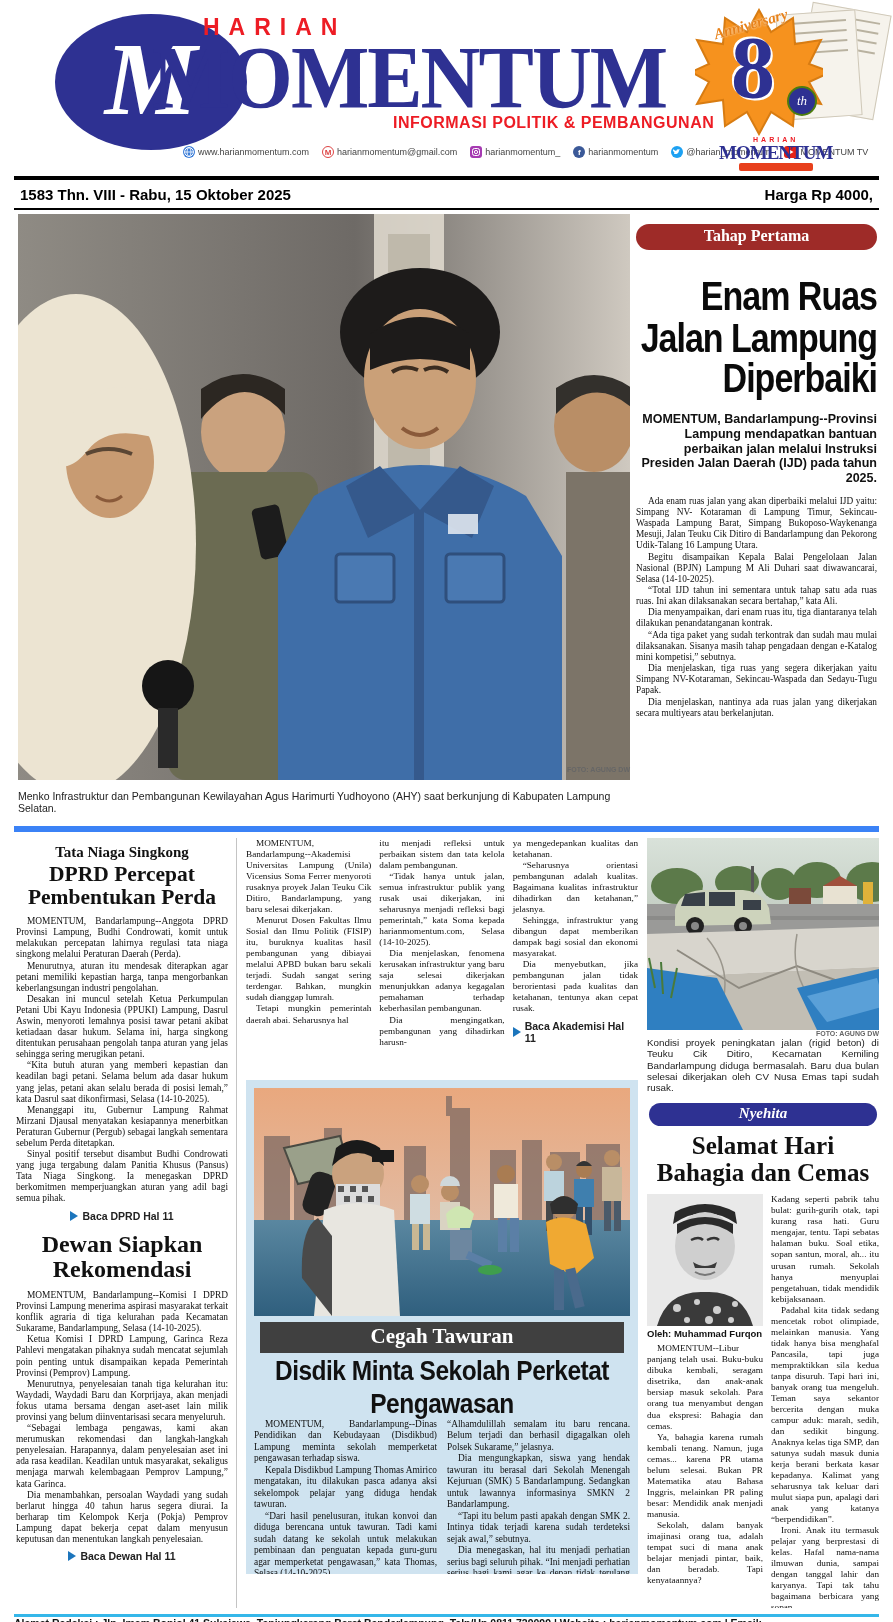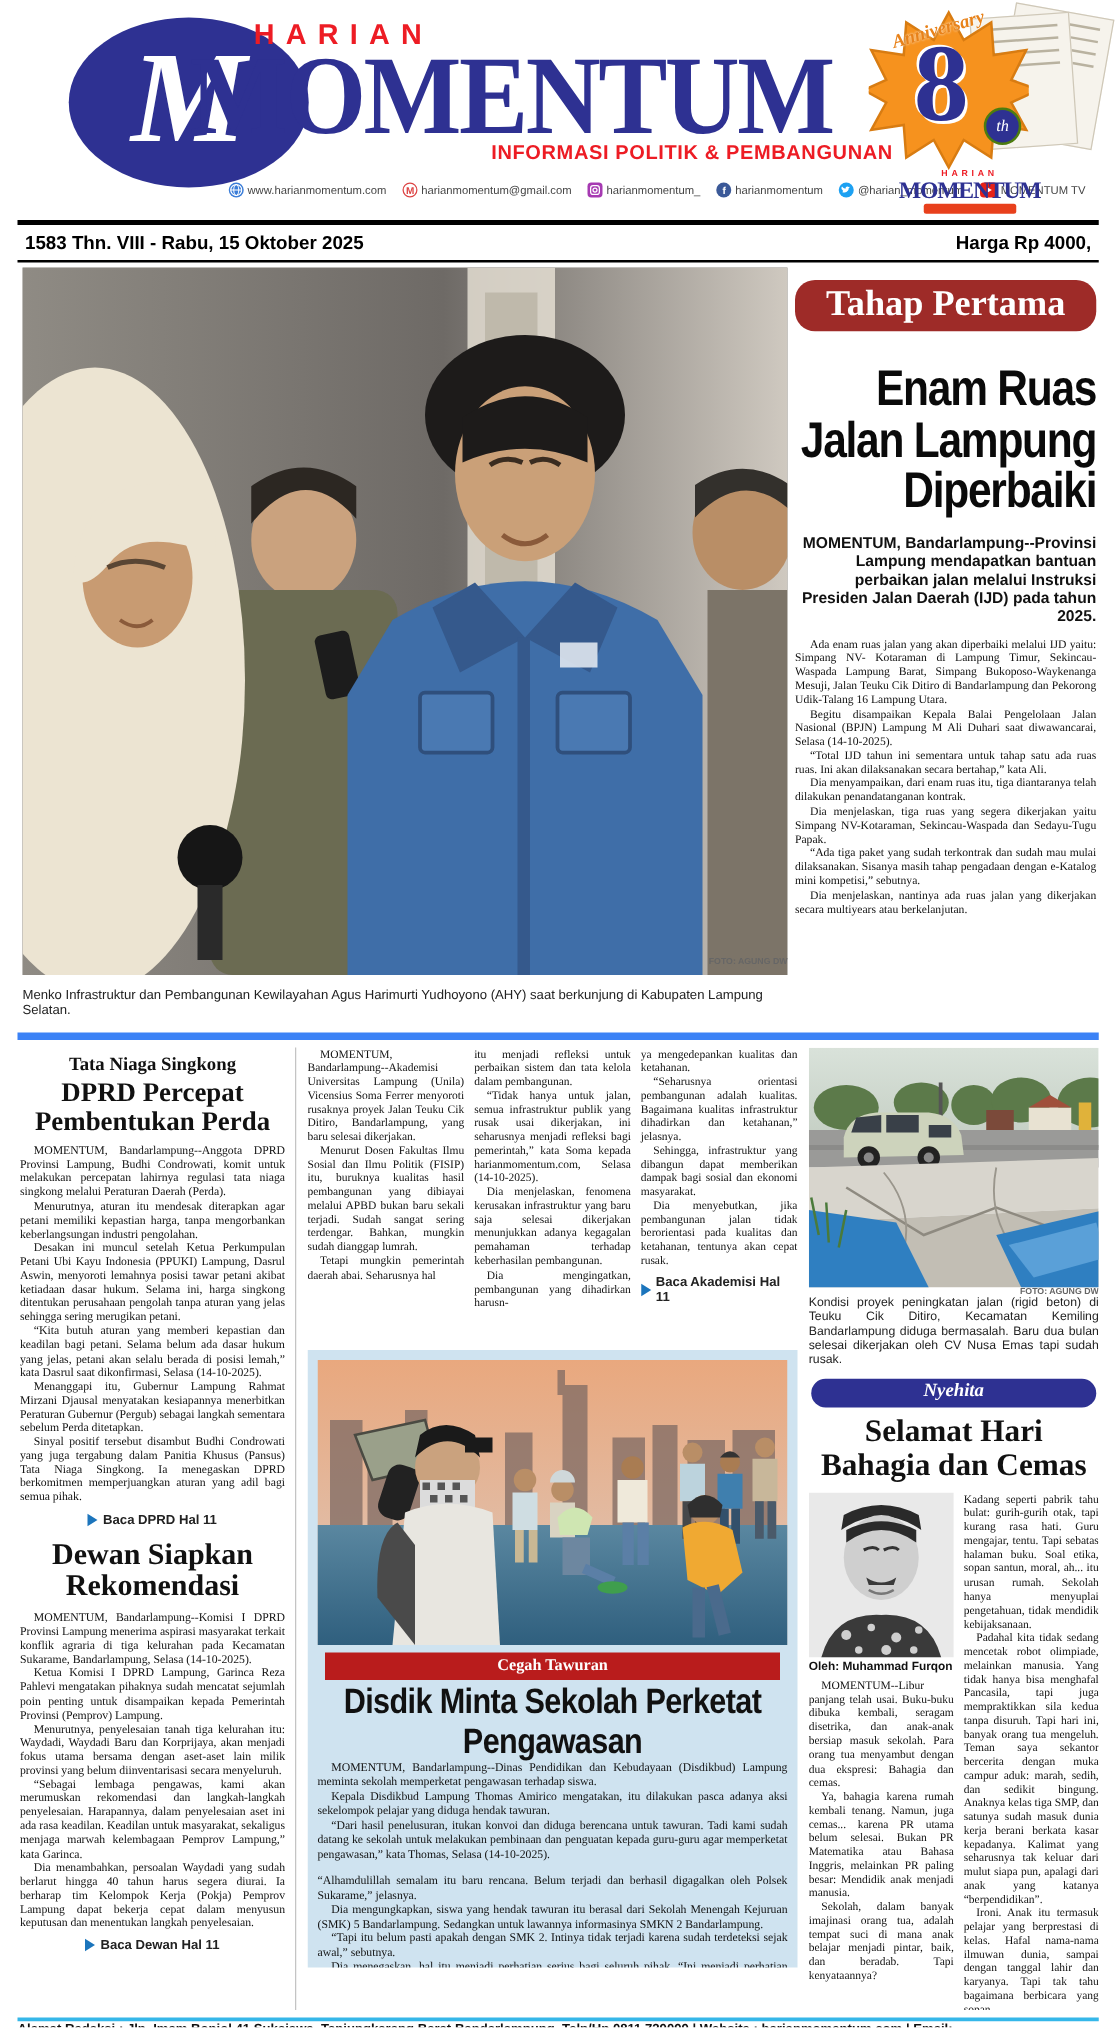--- a/index.html
+++ b/index.html
@@ -51,21 +51,21 @@
     display:flex;align-items:center;justify-content:space-between;padding:0 6px;
     font-family:"Liberation Sans",sans-serif;font-weight:bold;font-size:15px;color:#000;}
 
   
   .lead-wrap{position:relative;height:578px;}
   .lead-photo{position:absolute;left:18px;top:4px;width:612px;height:566px;overflow:hidden;background:#8d8a84;}
   .lead-credit{position:absolute;left:18px;top:556px;width:612px;text-align:right;
     font-family:"Liberation Sans",sans-serif;font-size:7px;color:#666;font-weight:bold;padding-right:4px;}
   .lead-right{position:absolute;left:636px;top:14px;width:241px;}
   .kicker-pill{background:#9e2b28;color:#fff;border-radius:16px;text-align:center;font-weight:bold;
-    font-size:29px;padding:3px 6px 5px 6px;margin-bottom:26px;}
+    font-size:16px;padding:3px 6px 5px 6px;margin-bottom:26px;}
   .lead-headline{font-family:"Liberation Sans",sans-serif;font-weight:bold;font-size:34px;line-height:1.02;
     letter-spacing:-1px;text-align:right;color:#0a0a0a;transform:scaleY(1.18);transform-origin:top right;margin-bottom:32px;}
   .lead-dek{font-family:"Liberation Sans",sans-serif;font-weight:bold;font-size:12.5px;line-height:1.18;
     text-align:right;margin:0 0 10px 0;color:#111;}
   .lead-body p{margin:0;font-size:9.3px;line-height:1.2;text-align:justify;text-indent:12px;}
 
   .caption-row{height:36px;padding:2px 18px 0 18px;}
   .lead-caption{width:612px;font-family:"Liberation Sans",sans-serif;font-size:10.5px;color:#222;}
 
   
@@ -85,25 +85,25 @@
 
   .apbd-cols{display:flex;gap:8px;height:236px;overflow:hidden;}
   .apbd-col{flex:1;}
   .apbd-col p{font-size:9.2px;line-height:1.2;text-indent:10px;}
 
   .more{display:flex;justify-content:center;align-items:center;gap:4px;margin-top:5px;}
   .tri{width:0;height:0;border-left:8px solid #1c75bc;border-top:5px solid transparent;border-bottom:5px solid transparent;}
   .more span.lbl{font-family:"Liberation Sans",sans-serif;font-weight:bold;font-size:10.5px;color:#222;}
 
   .cegah-box{margin-top:6px;background:#cfe3f0;padding:8px 8px 6px 8px;height:494px;box-sizing:border-box;overflow:hidden;}
-  .cegah-banner{background:#b91c1c;color:#fff;text-align:center;font-weight:bold;font-size:13px;
+  .cegah-banner{background:#404040;color:#fff;text-align:center;font-weight:bold;font-size:21px;
     padding:2px 0 4px 0;margin:6px 6px 2px 6px;}
   .h-cegah{font-family:"Liberation Sans",sans-serif;font-weight:bold;font-size:24.5px;letter-spacing:-.5px;
     text-align:center;margin:2px 0 6px 0;transform:scaleY(1.15);transform-origin:top center;}
-  .cegah-cols{display:flex;gap:10px;margin-top:8px;flex-direction:column;}
+  .cegah-cols{display:flex;gap:10px;margin-top:8px;}
   .cegah-cols > div{flex:1;}
   .cegah-cols p{font-size:9.4px;line-height:1.22;text-indent:11px;}
 
   .road-fig{width:100%;}
   .road-credit{text-align:right;font-family:"Liberation Sans",sans-serif;font-size:7px;color:#666;font-weight:bold;}
   .road-caption{font-family:"Liberation Sans",sans-serif;font-size:9.8px;color:#222;text-align:justify;line-height:1.15;}
 
   .nyehita{margin-top:10px;}
   .ny-pill{background:#2e3192;color:#fff;border-radius:14px;text-align:center;font-style:italic;
     font-weight:bold;font-size:15px;padding:2px 0 4px 0;margin:0 2px 6px 2px;}
@@ -261,22 +261,22 @@
 
     <div class="lead-right">
       <div class="kicker-pill">Tahap Pertama</div>
       <h1 class="lead-headline">Enam Ruas Jalan Lampung Diperbaiki</h1>
       <p class="lead-dek">MOMENTUM, Bandarlampung--Provinsi Lampung mendapatkan bantuan perbaikan jalan melalui Instruksi Presiden Jalan Daerah (IJD) pada tahun 2025.</p>
       <div class="lead-body">
         <p>Ada enam ruas jalan yang akan diperbaiki melalui IJD yaitu: Simpang NV- Kotaraman di Lampung Timur, Sekincau-Waspada Lampung Barat, Simpang Bukoposo-Waykenanga Mesuji, Jalan Teuku Cik Ditiro di Bandarlampung dan Pekorong Udik-Talang 16 Lampung Utara.</p>
         <p>Begitu disampaikan Kepala Balai Pengelolaan Jalan Nasional (BPJN) Lampung M Ali Duhari saat diwawancarai, Selasa (14-10-2025).</p>
         <p>“Total IJD tahun ini sementara untuk tahap satu ada ruas ruas. Ini akan dilaksanakan secara bertahap,” kata Ali.</p>
         <p>Dia menyampaikan, dari enam ruas itu, tiga diantaranya telah dilakukan penandatanganan kontrak.</p>
+        <p>“Ada tiga paket yang sudah terkontrak dan sudah mau mulai dilaksanakan. Sisanya masih tahap pengadaan dengan e-Katalog mini kompetisi,” sebutnya.</p>
         <p>Dia menjelaskan, tiga ruas yang segera dikerjakan yaitu Simpang NV-Kotaraman, Sekincau-Waspada dan Sedayu-Tugu Papak.</p>
-        <p>“Ada tiga paket yang sudah terkontrak dan sudah mau mulai dilaksanakan. Sisanya masih tahap pengadaan dengan e-Katalog mini kompetisi,” sebutnya.</p>
         <p>Dia menjelaskan, nantinya ada ruas jalan yang dikerjakan secara multiyears atau berkelanjutan.</p>
       </div>
     </div>
   </section>
 
   <div class="caption-row">
     <div class="lead-caption">Menko Infrastruktur dan Pembangunan Kewilayahan Agus Harimurti Yudhoyono (AHY) saat berkunjung di Kabupaten Lampung Selatan.</div>
   </div>
 
   <div class="mid">

